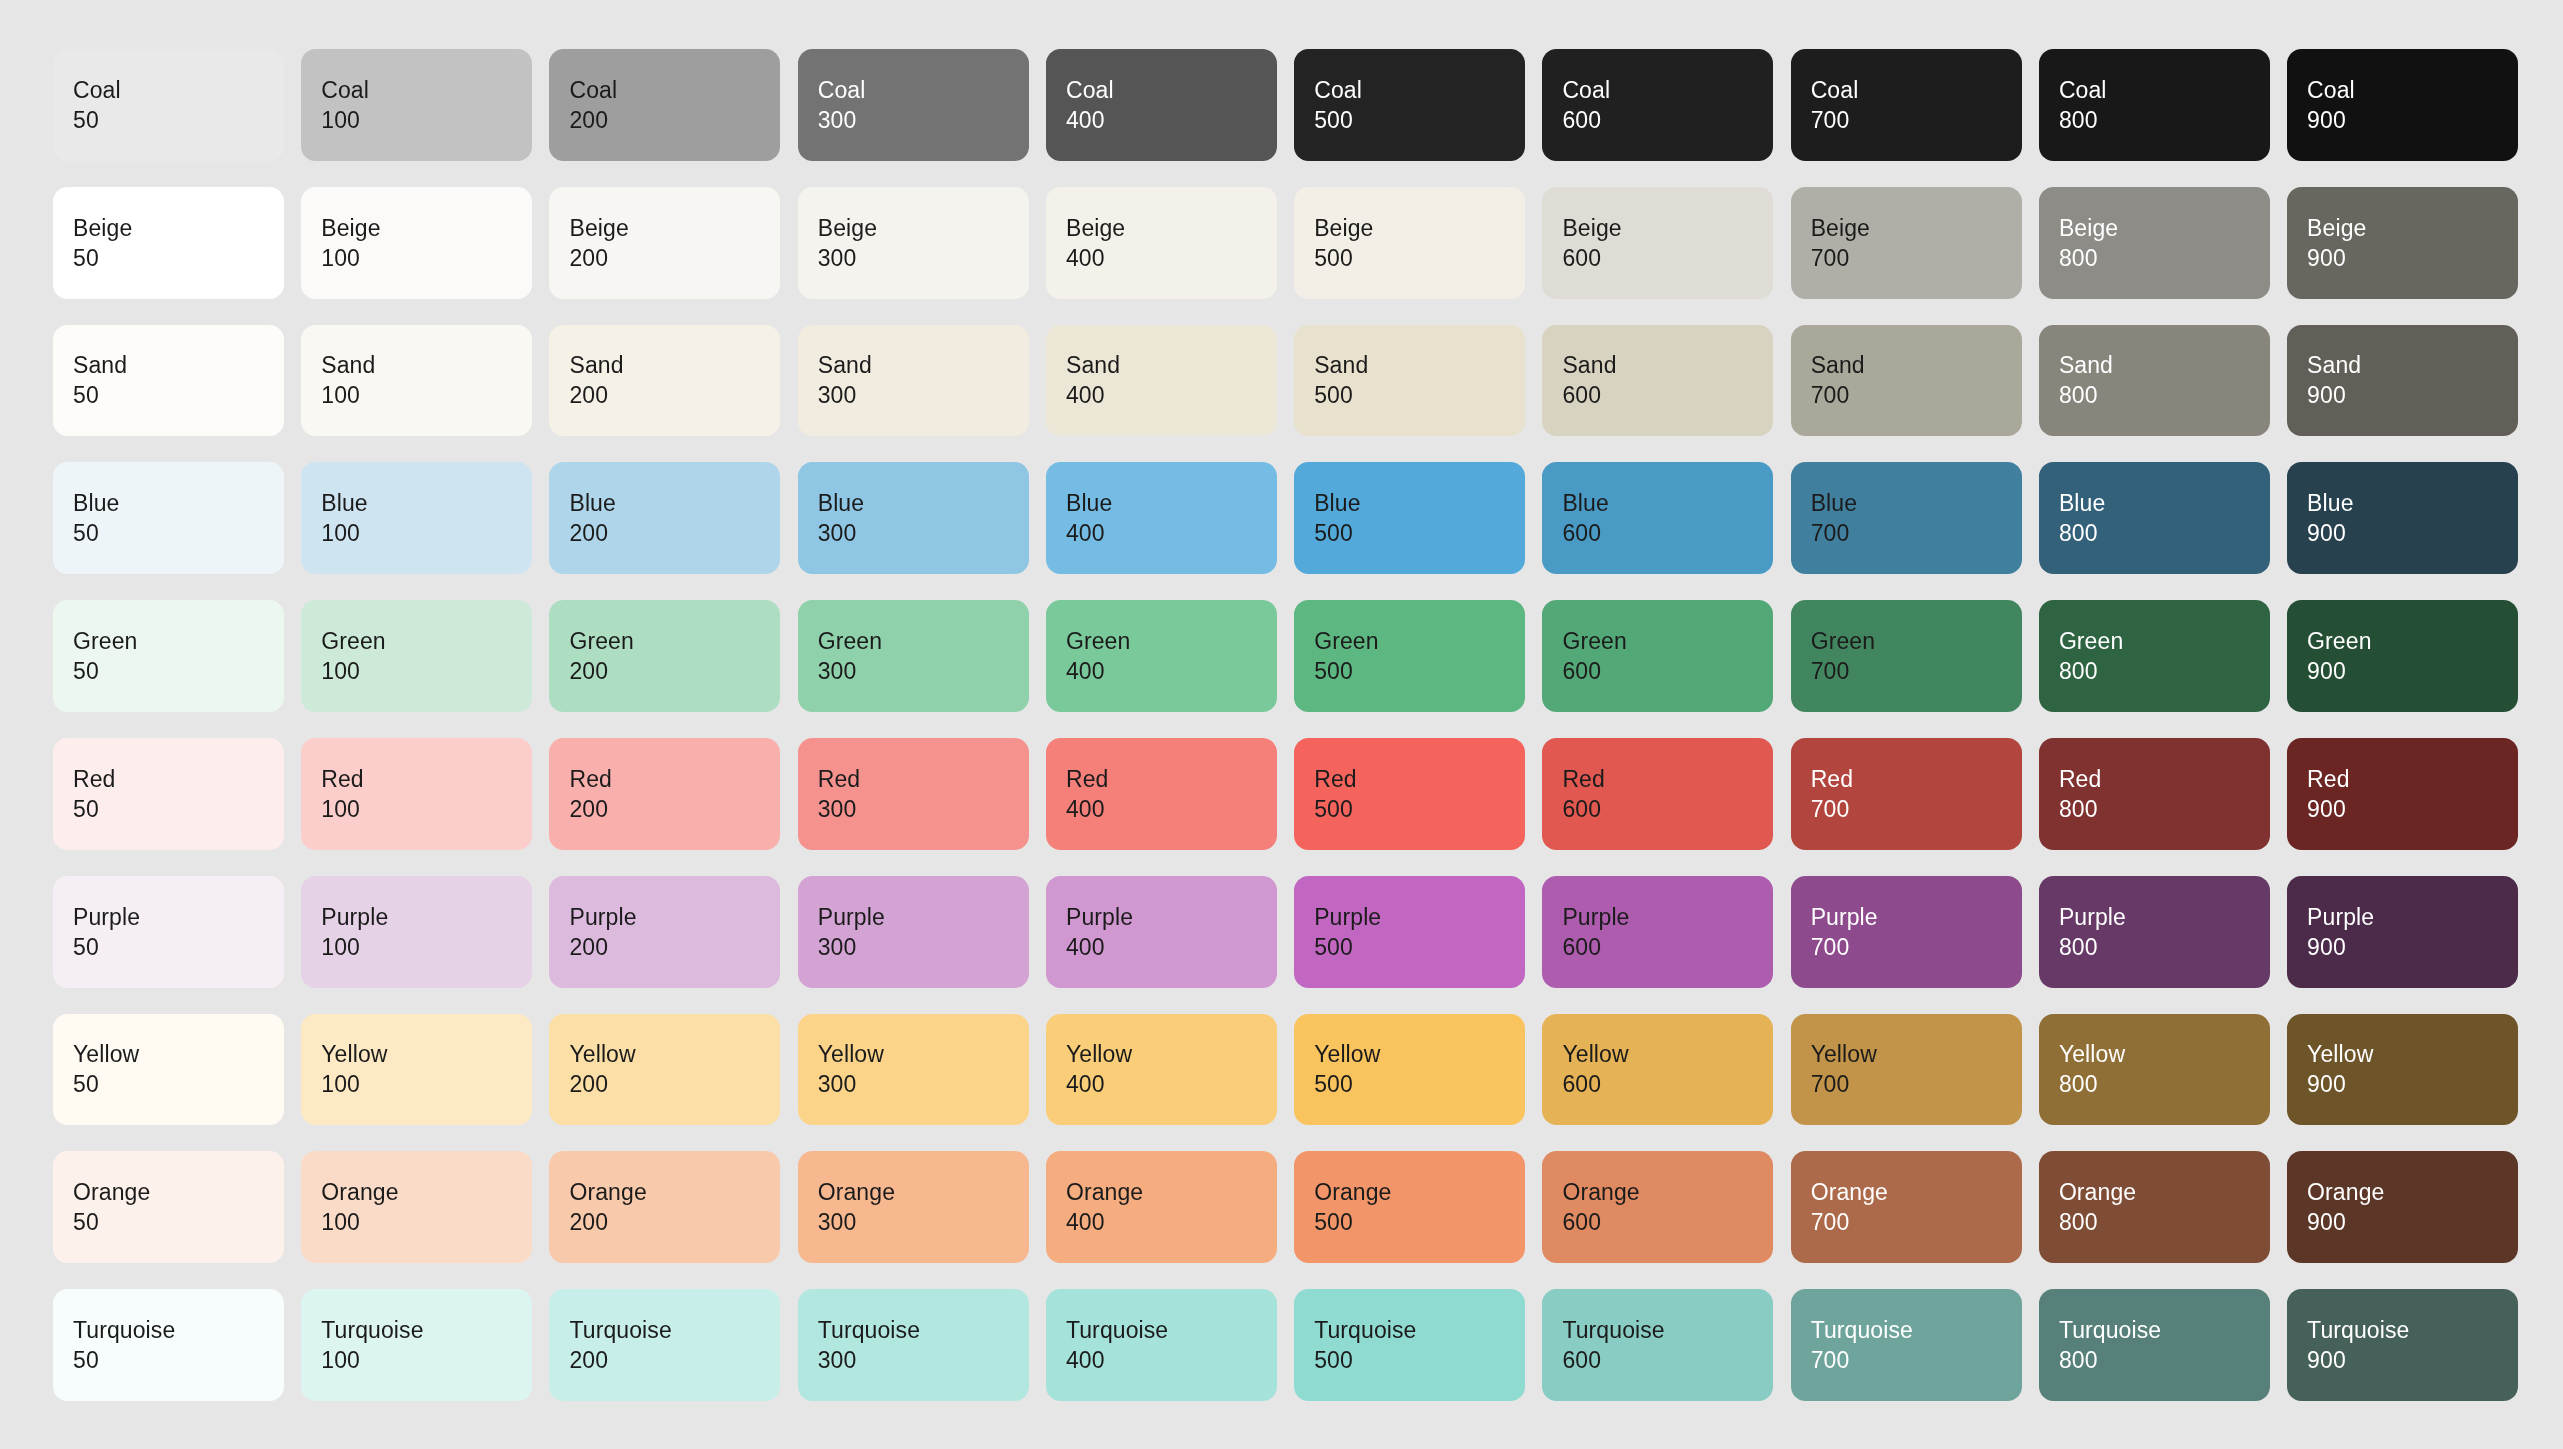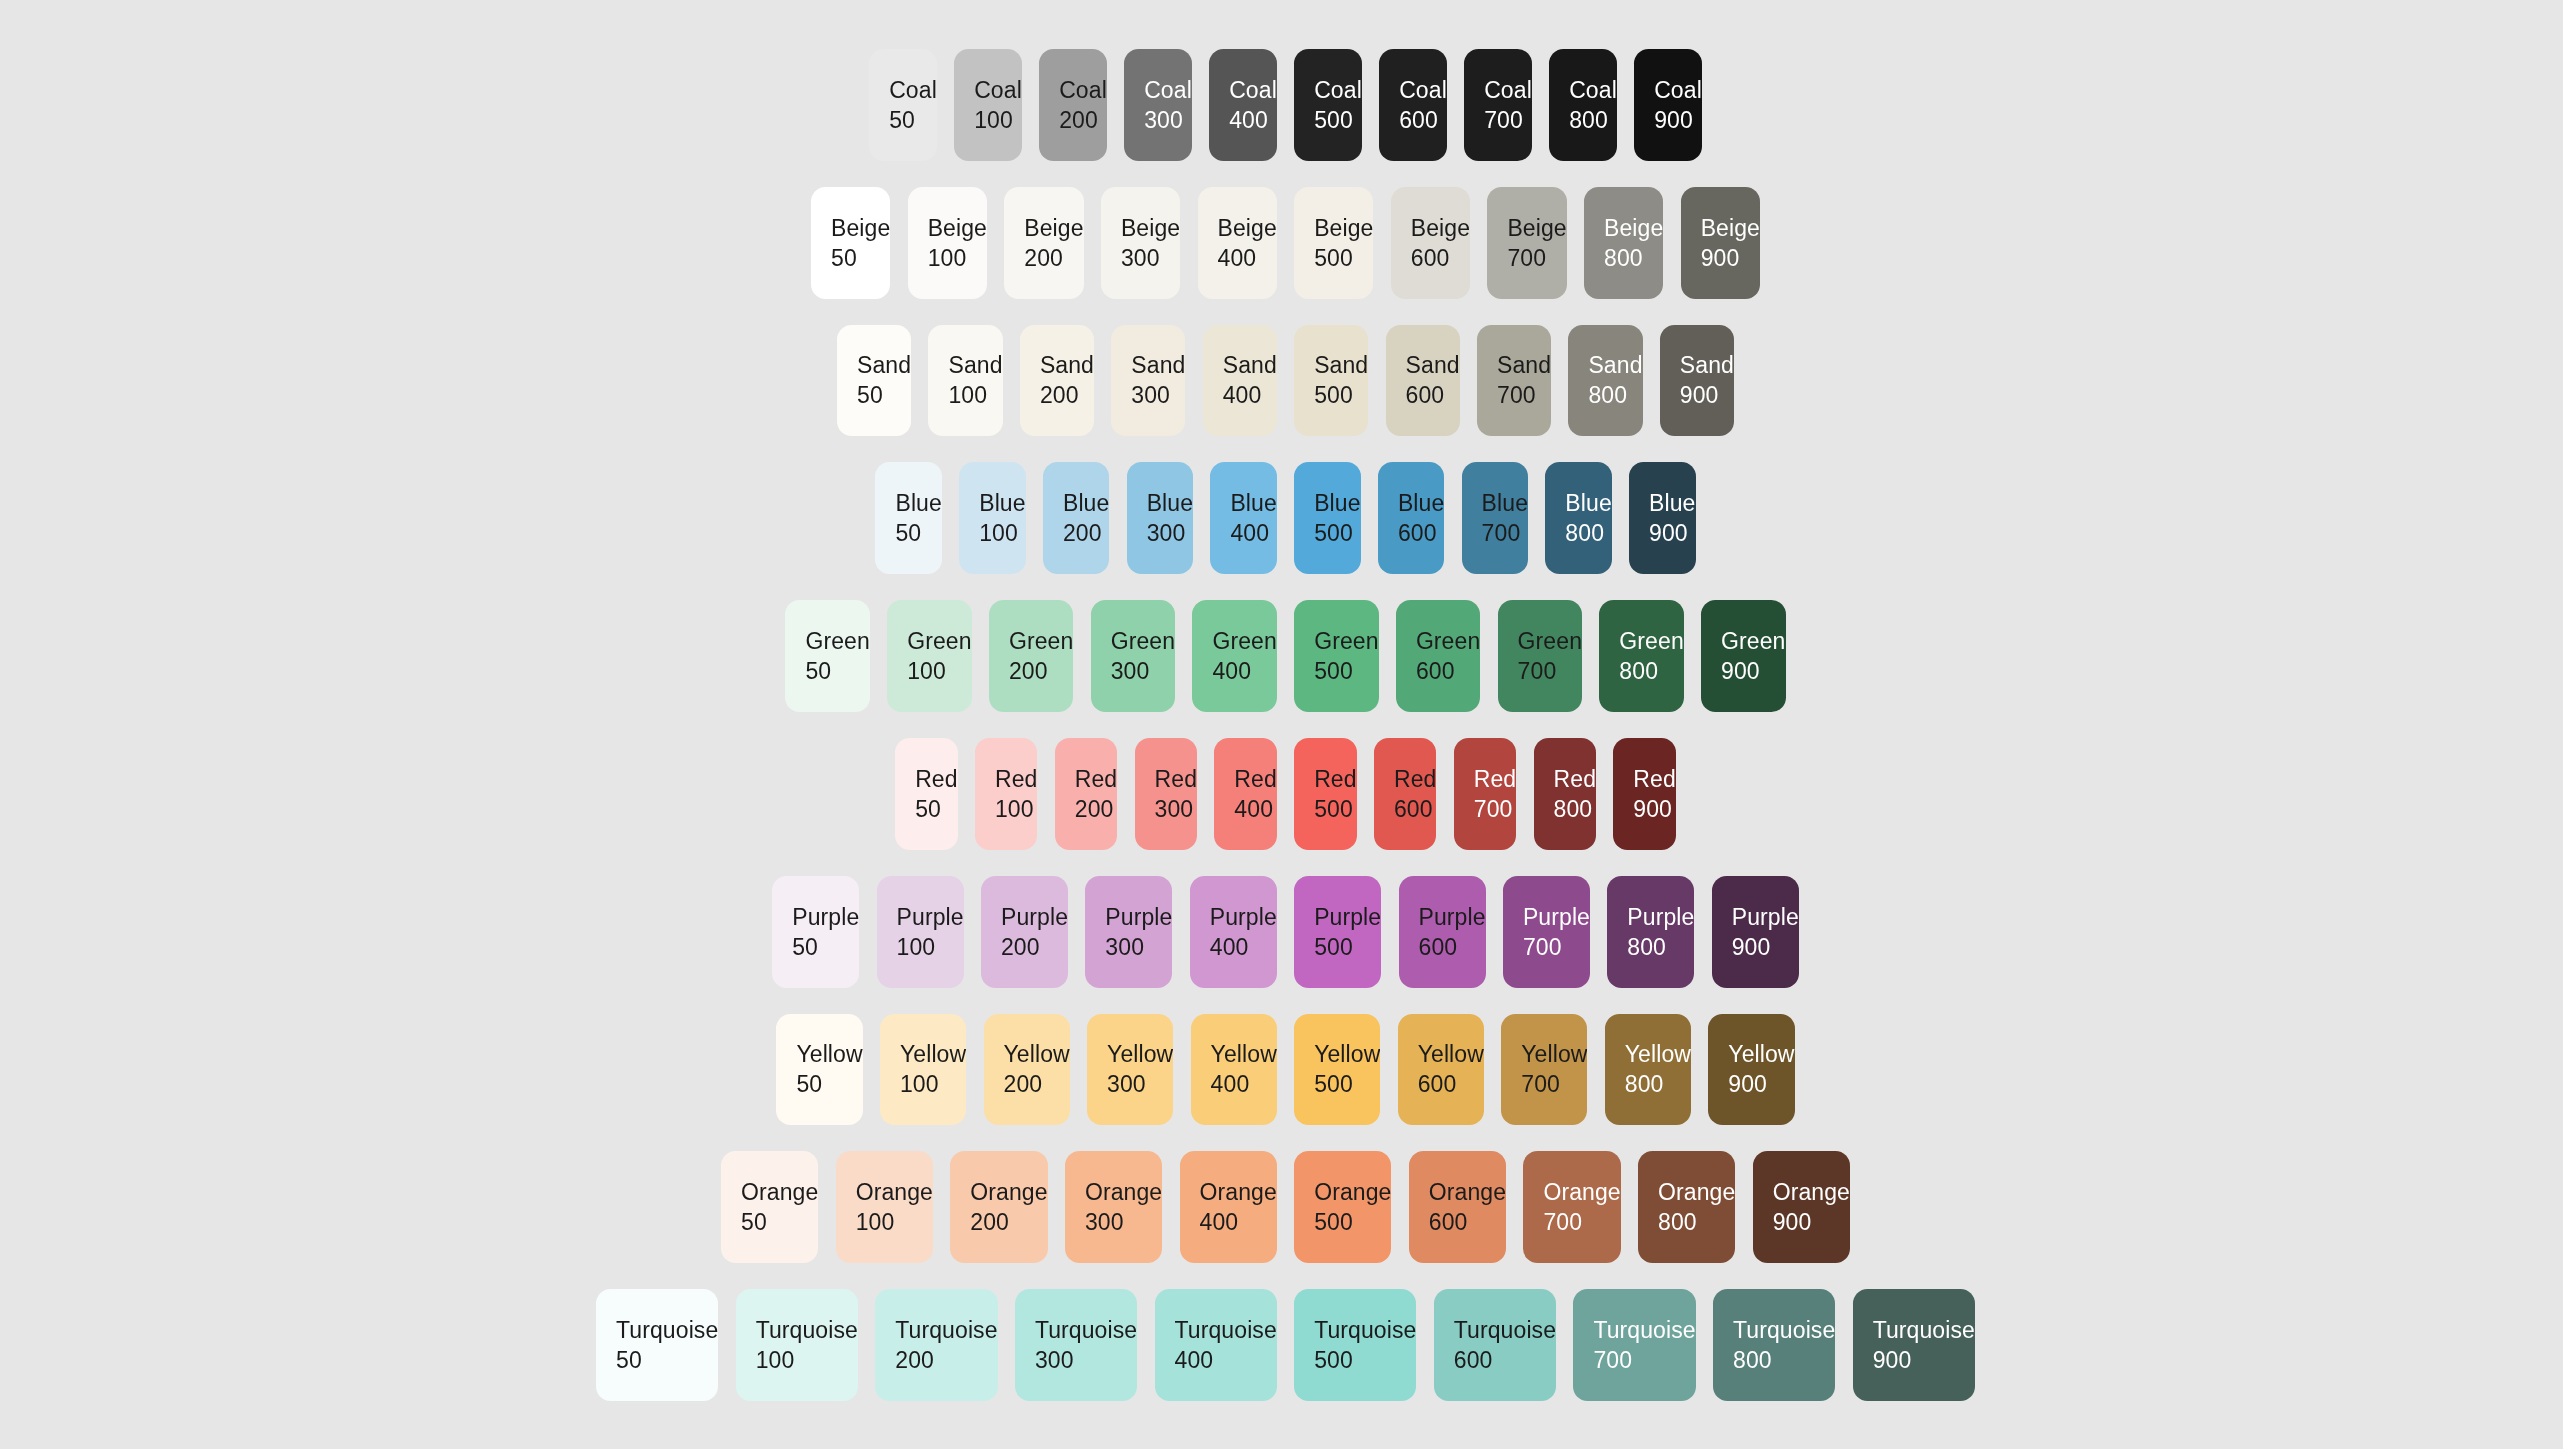--- a/index.html
+++ b/index.html
@@ -15,21 +15,20 @@
     overflow: hidden;
   }
   #palette-grid {
     box-sizing: border-box;
     width: 2563px;
     height: 1450px;
     padding: 49px 45px 49px 53px;
     display: flex;
     flex-direction: column;
     gap: 26px;
-    align-items: center;
   }
   .palette-row {
     display: flex;
     flex-direction: row;
     gap: 17.3px;
     flex: 1 1 0;
     min-height: 0;
   }
   .swatch-card {
     flex: 1 1 0;

